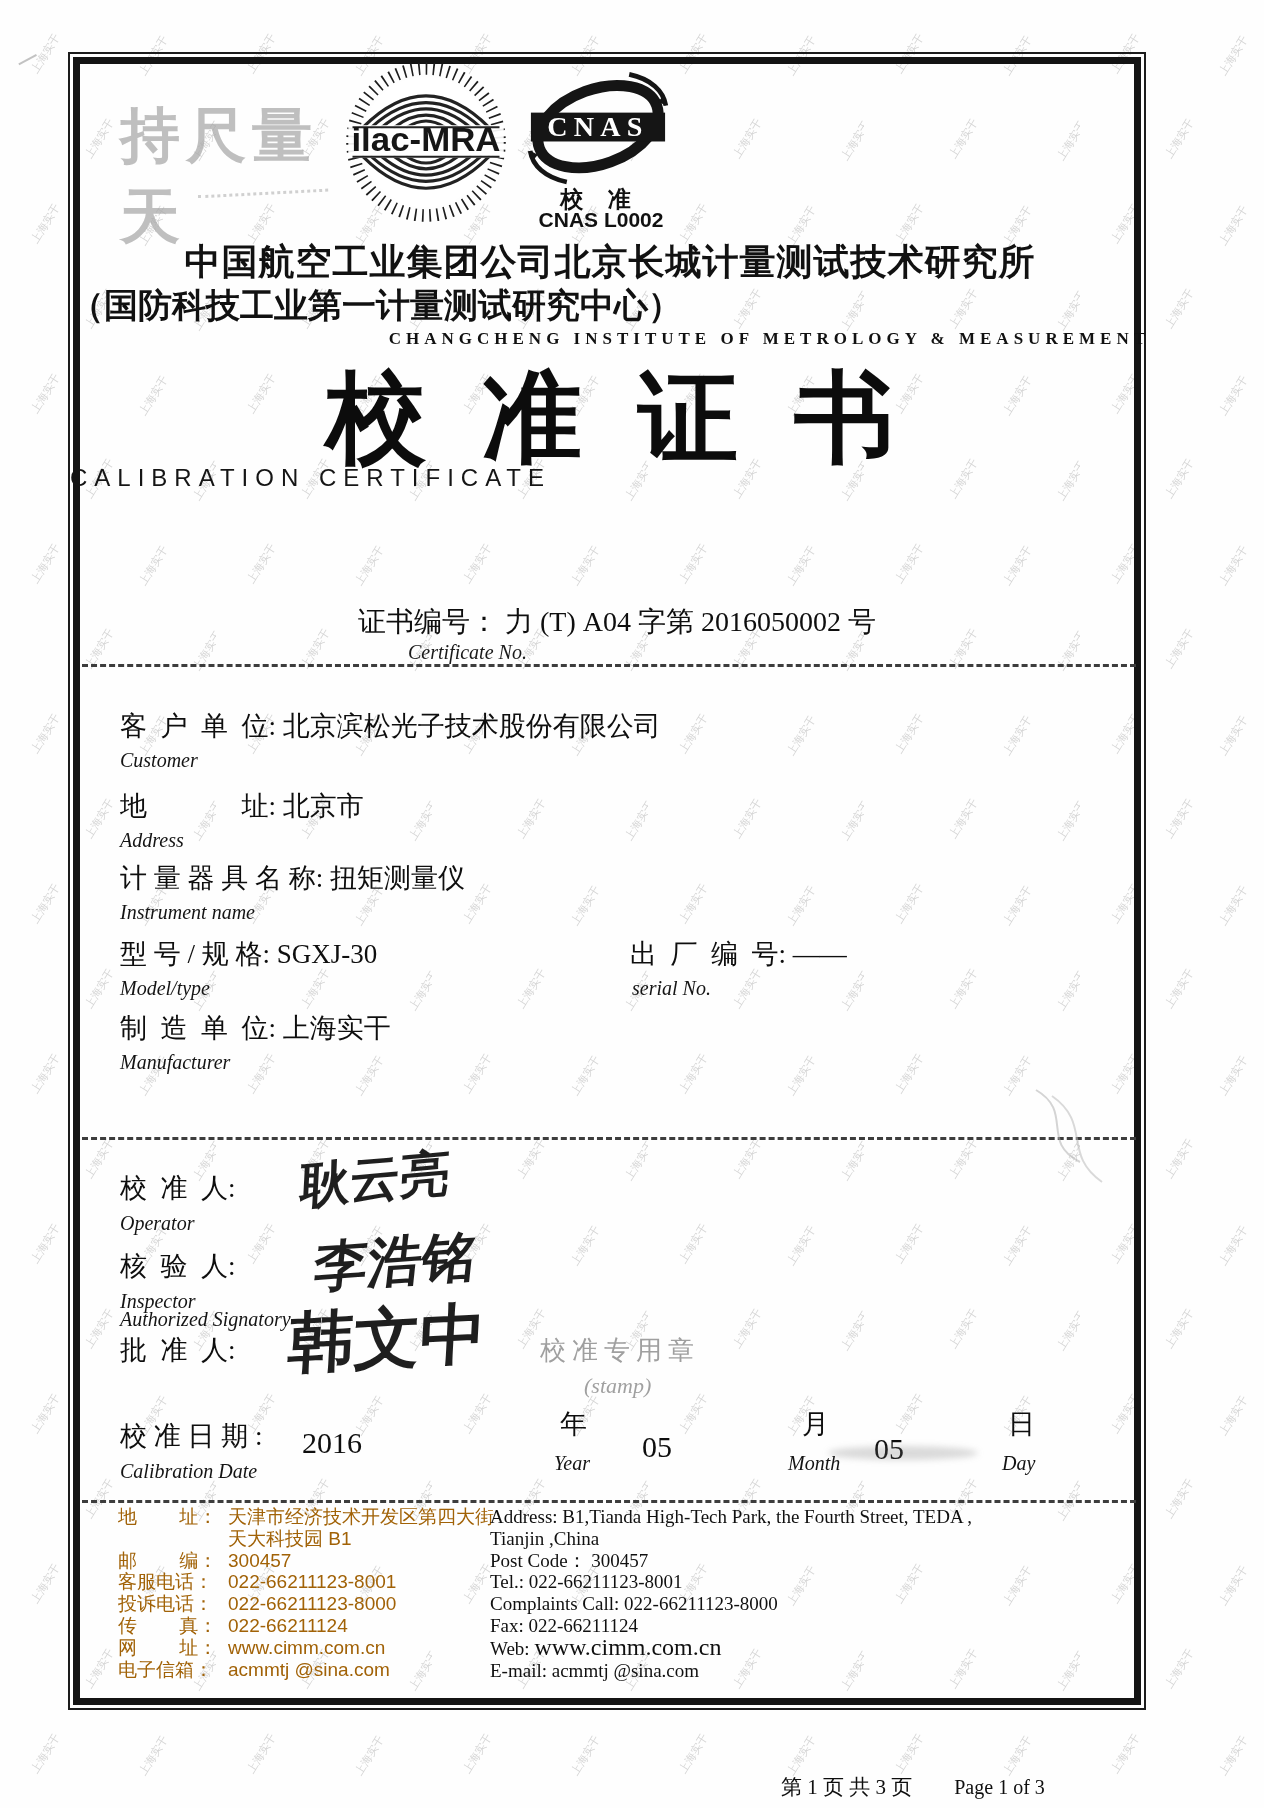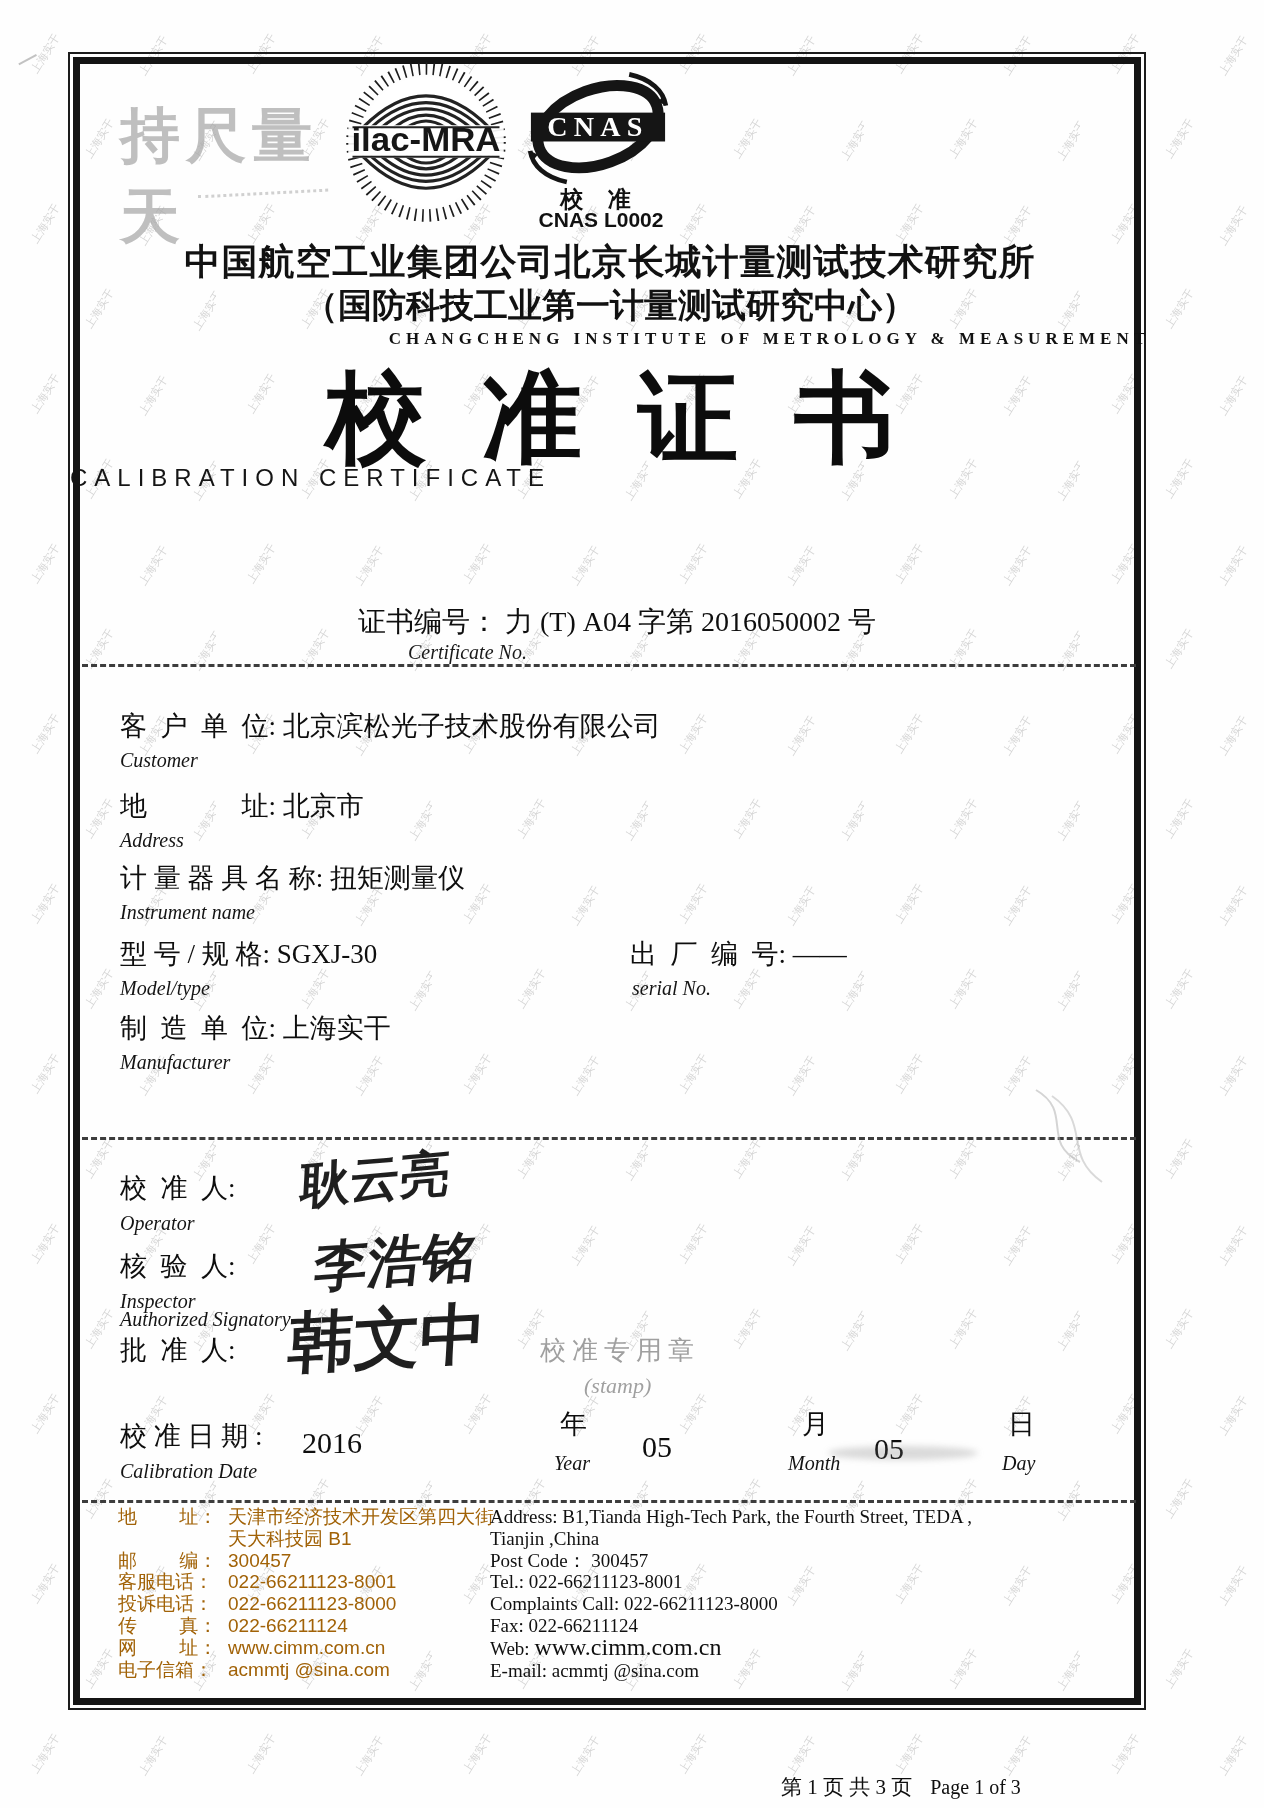--- a/index.html
+++ b/index.html
@@ -17,21 +17,21 @@
   .callig-sub{left:198px;top:182px;width:130px;height:10px;border-bottom:3px dotted #b8b8b8;
               opacity:.65;transform:rotate(-3deg);}
   .ilac{left:342px;top:58px;}
   .cnas{left:520px;top:70px;}
   .cnas-type{left:520px;top:184px;width:160px;text-align:center;font-size:23px;letter-spacing:9px;
              font-weight:600;font-family:"Liberation Sans",sans-serif;color:#111;}
   .cnas-code{left:516px;top:208px;width:170px;text-align:center;font-size:21px;font-weight:600;
              font-family:"Liberation Sans",sans-serif;color:#111;}
   .org1{left:70px;top:238px;width:1080px;text-align:center;font-size:36px;font-weight:700;
         font-family:"Liberation Sans",sans-serif;letter-spacing:1px;color:#111;}
-  .org2{left:70px;top:283px;width:1080px;text-align:center;font-size:34px;font-weight:700;
+  .org2{left:70px;top:283px;width:1080px;text-align:left;font-size:34px;font-weight:700;
         font-family:"Liberation Sans",sans-serif;color:#111;}
   .orgen{left:70px;top:329px;width:1080px;text-align:right;font-size:17px;font-weight:700;
          letter-spacing:5px;color:#111;}
   .title-cn{left:70px;top:352px;width:1080px;text-align:center;font-size:100px;font-weight:900;
             letter-spacing:56px;padding-left:56px;box-sizing:border-box;color:#0c0c0c;}
   .title-en{left:70px;top:464px;width:1080px;text-align:left;font-size:24px;font-weight:500;
             letter-spacing:7px;font-family:"Liberation Sans",sans-serif;color:#151515;}
   .certline{left:358px;top:603px;font-size:28px;white-space:pre;color:#0e0e0e;}
   .certsub{left:408px;top:641px;font-size:20px;font-style:italic;}
   .dash{position:absolute;left:82px;width:1054px;border-top:3px dashed #3d3d3d;z-index:2;}
@@ -52,21 +52,21 @@
   .dateunit{position:absolute;font-size:27px;z-index:2;color:#0e0e0e;}
   .smudge{left:828px;top:1446px;width:150px;height:14px;background:rgba(110,110,110,.25);
           border-radius:50%;filter:blur(3px);}
   
   .contact-left{left:118px;top:1506px;font-size:19px;line-height:21.8px;z-index:2;
                 font-family:"Liberation Sans",sans-serif;color:#a16207;}
   .contact-right{left:490px;top:1506px;font-size:19px;line-height:21.8px;z-index:2;color:#101010;}
   .clab{display:inline-block;min-width:110px;white-space:pre;}
   .webval{font-size:24px;}
   .pagefoot{left:760px;top:1748px;font-size:21px;z-index:2;color:#0e0e0e;white-space:pre;}
-  .pagefoot .en{font-size:20px;margin-left:18px;}
+  .pagefoot .en{font-size:20px;margin-left:42px;}
   
   .mark-topleft{left:20px;top:58px;width:20px;height:10px;border-top:2px solid #9a9a9a;
                 transform:rotate(-28deg);opacity:.6;}
   .mark-right{left:1028px;top:1084px;z-index:3;opacity:.55;}
 </style>
 </head>
 <body>
 
 <div class="page">
 

